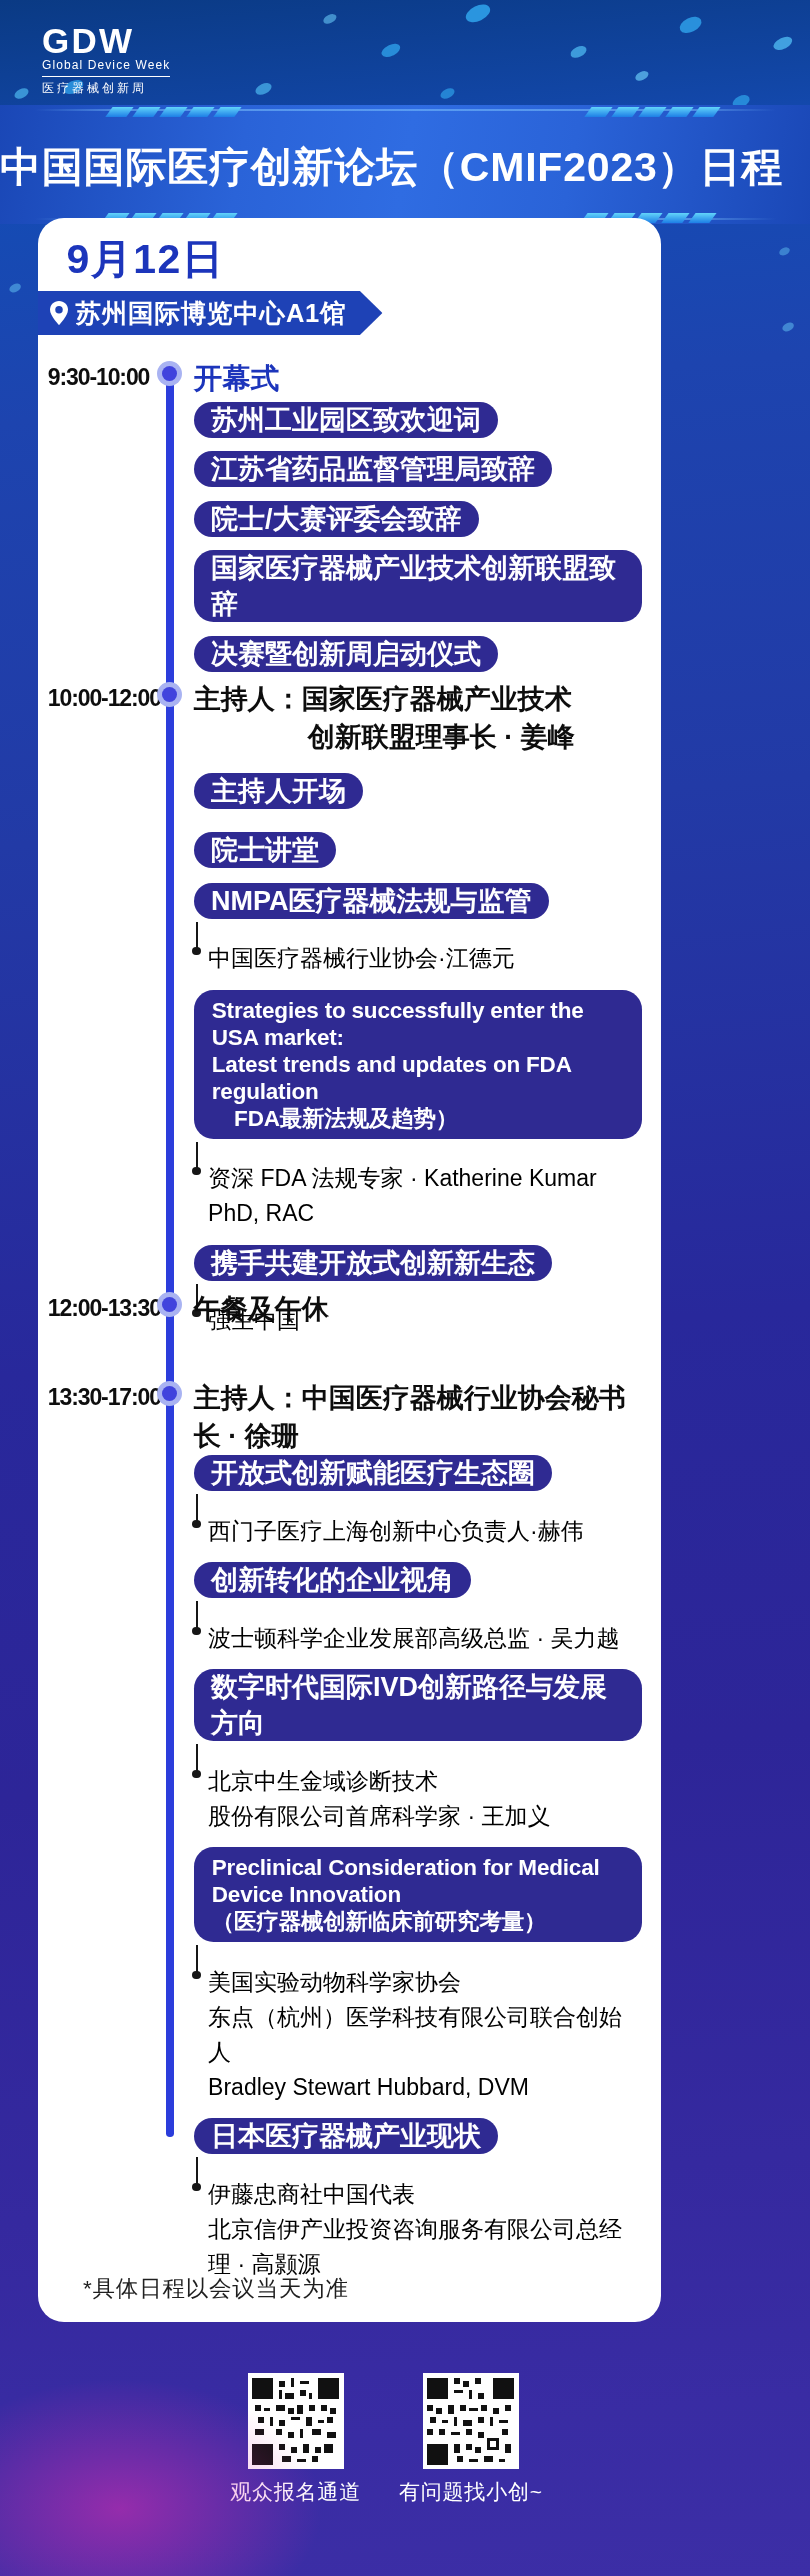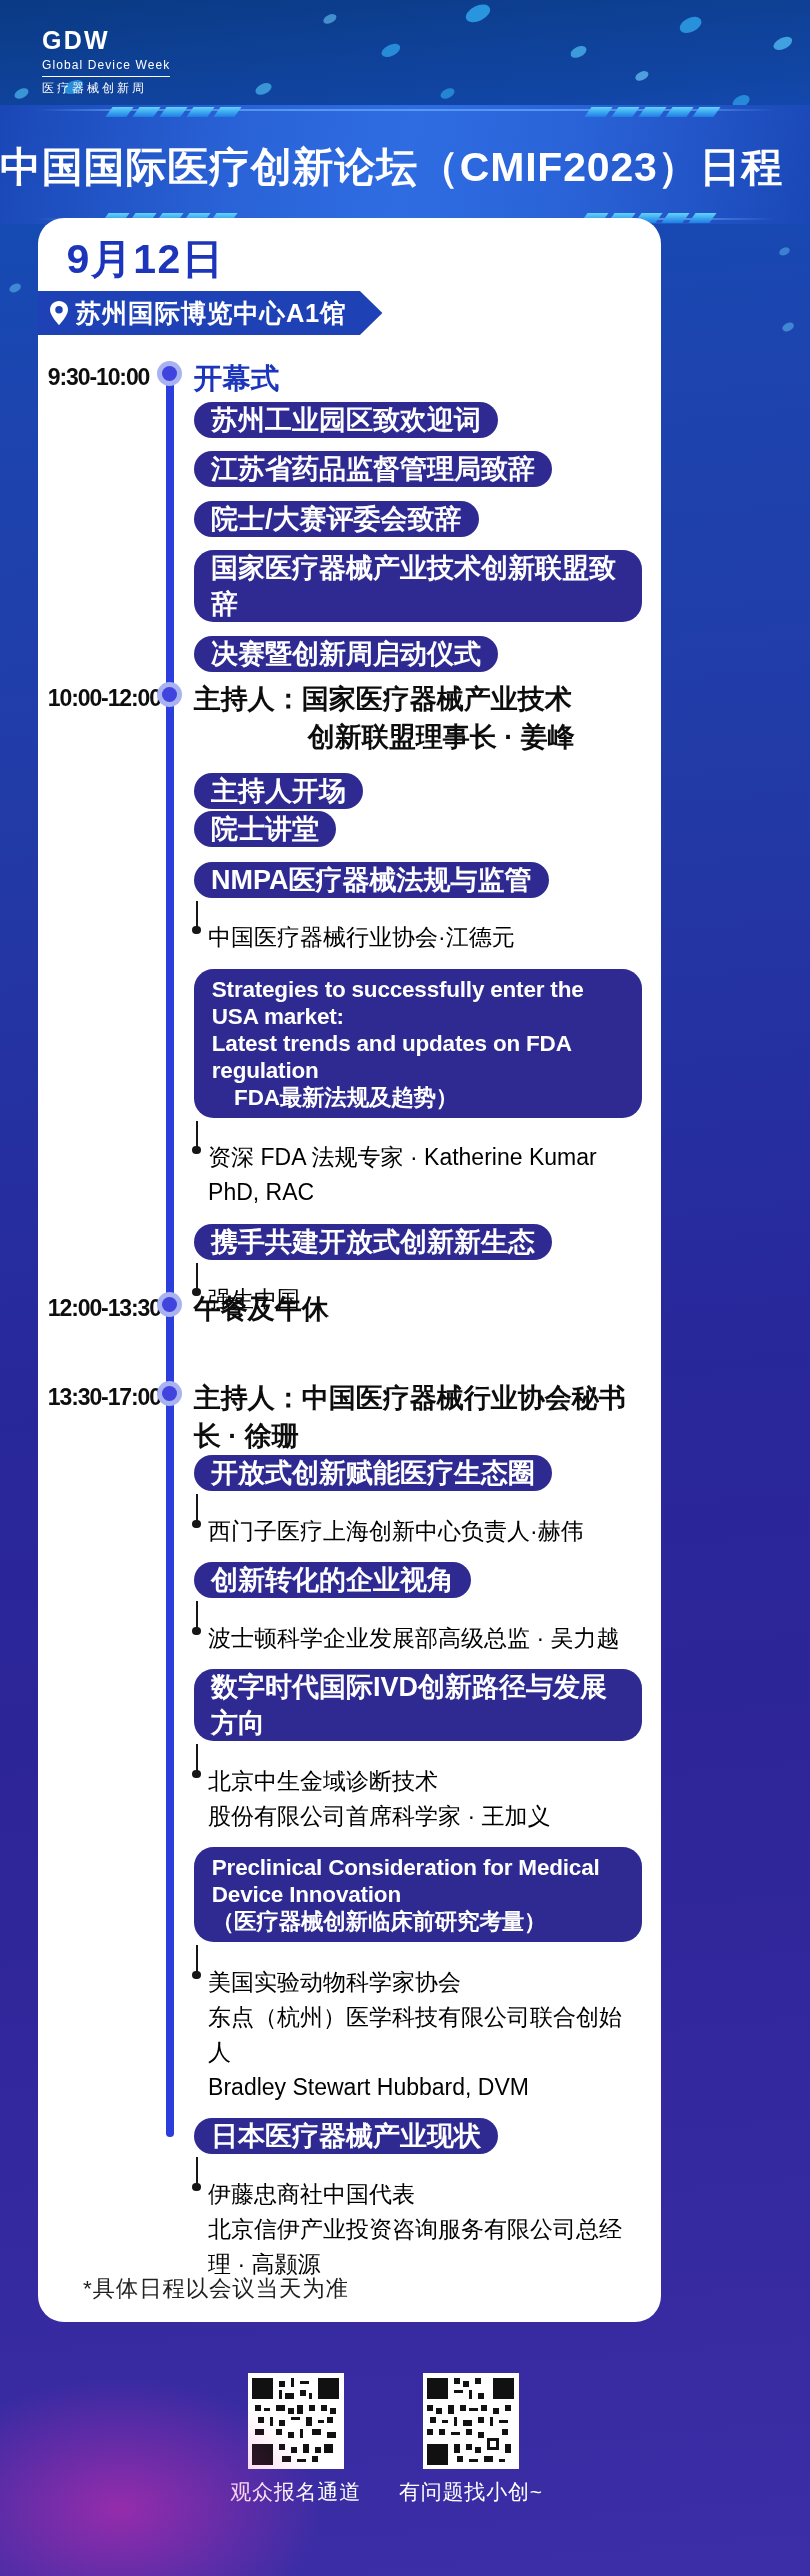--- a/index.html
+++ b/index.html
@@ -5,21 +5,21 @@
   html,body{margin:0;padding:0;}
   body{width:811px;height:2576px;position:relative;overflow:hidden;
        font-family:"Liberation Sans",sans-serif;
        background:linear-gradient(175deg,#0a3a84 0%,#154bb4 8%,#1d44af 16%,#223aa6 32%,#28289b 52%,#2d2598 68%,#35299f 84%,#3c2ea6 100%);}
   .glow{position:absolute;left:-90px;bottom:-68px;width:420px;height:270px;border-radius:50%;
         background:radial-gradient(ellipse at center,rgba(224,44,178,.55) 0%,rgba(224,44,178,0) 68%);}
   
   .bdot{position:absolute;border-radius:50%;transform:rotate(-26deg);}
   
   .logo{position:absolute;left:42px;top:22.5px;color:#fff;}
-  .logo .g1{font-size:25px;font-weight:bold;letter-spacing:2.3px;line-height:35px;}
+  .logo .g1{font-size:35px;font-weight:bold;letter-spacing:2.3px;line-height:35px;}
   .logo .g2{font-size:12px;letter-spacing:1.1px;border-bottom:1.5px solid #fff;padding-bottom:3.8px;line-height:15px;}
   .logo .g3{font-size:12px;letter-spacing:3px;margin-top:4.5px;line-height:13.5px;}
   
   .band{position:absolute;left:0;top:105px;width:811px;height:119px;
         background:linear-gradient(100deg,#1a47b6 0%,#2a63d8 30%,#2f6ce2 50%,#2a63d8 70%,#1a47b6 100%);}
   .band .line-t,.band .line-b{position:absolute;left:35px;right:35px;height:2.3px;
         background:linear-gradient(90deg,transparent 0,rgba(130,200,255,.5) 12%,rgba(130,200,255,.5) 88%,transparent 100%);}
   .band .line-t{top:3.8px}.band .line-b{bottom:3.8px}
   .band-title{position:absolute;left:0;width:811px;top:35px;text-align:left;color:#fff;
         font-size:41px;font-weight:bold;letter-spacing:0.8px;}
@@ -148,21 +148,21 @@
     </div>
   </div>
 
   <div class="session" style="top:462px;">
     <div class="s-time">10:00-12:00</div>
     <span class="tl-dot"></span>
     <div class="s-content">
       <div class="s-title">主持人：国家医疗器械产业技术</div>
       <div class="s-title tl2">创新联盟理事长 · 姜峰</div>
       <div class="items" style="margin-top:16.5px;">
-        <div class="item" style="margin-bottom:2px;"><span class="pill">主持人开场</span></div>
+        <div class="item" style="margin-bottom:23px;"><span class="pill">主持人开场</span></div>
         <div class="item" style="margin-bottom:15px;"><span class="pill">院士讲堂</span></div>
         <div class="item">
           <span class="pill">NMPA医疗器械法规与监管</span>
           <div class="speaker">
             <div class="sp-line">中国医疗器械行业协会·江德元</div>
           </div>
         </div>
         <div class="item">
           <span class="pill multi">
             <span style="display:block">Strategies to successfully enter the USA market:</span>

